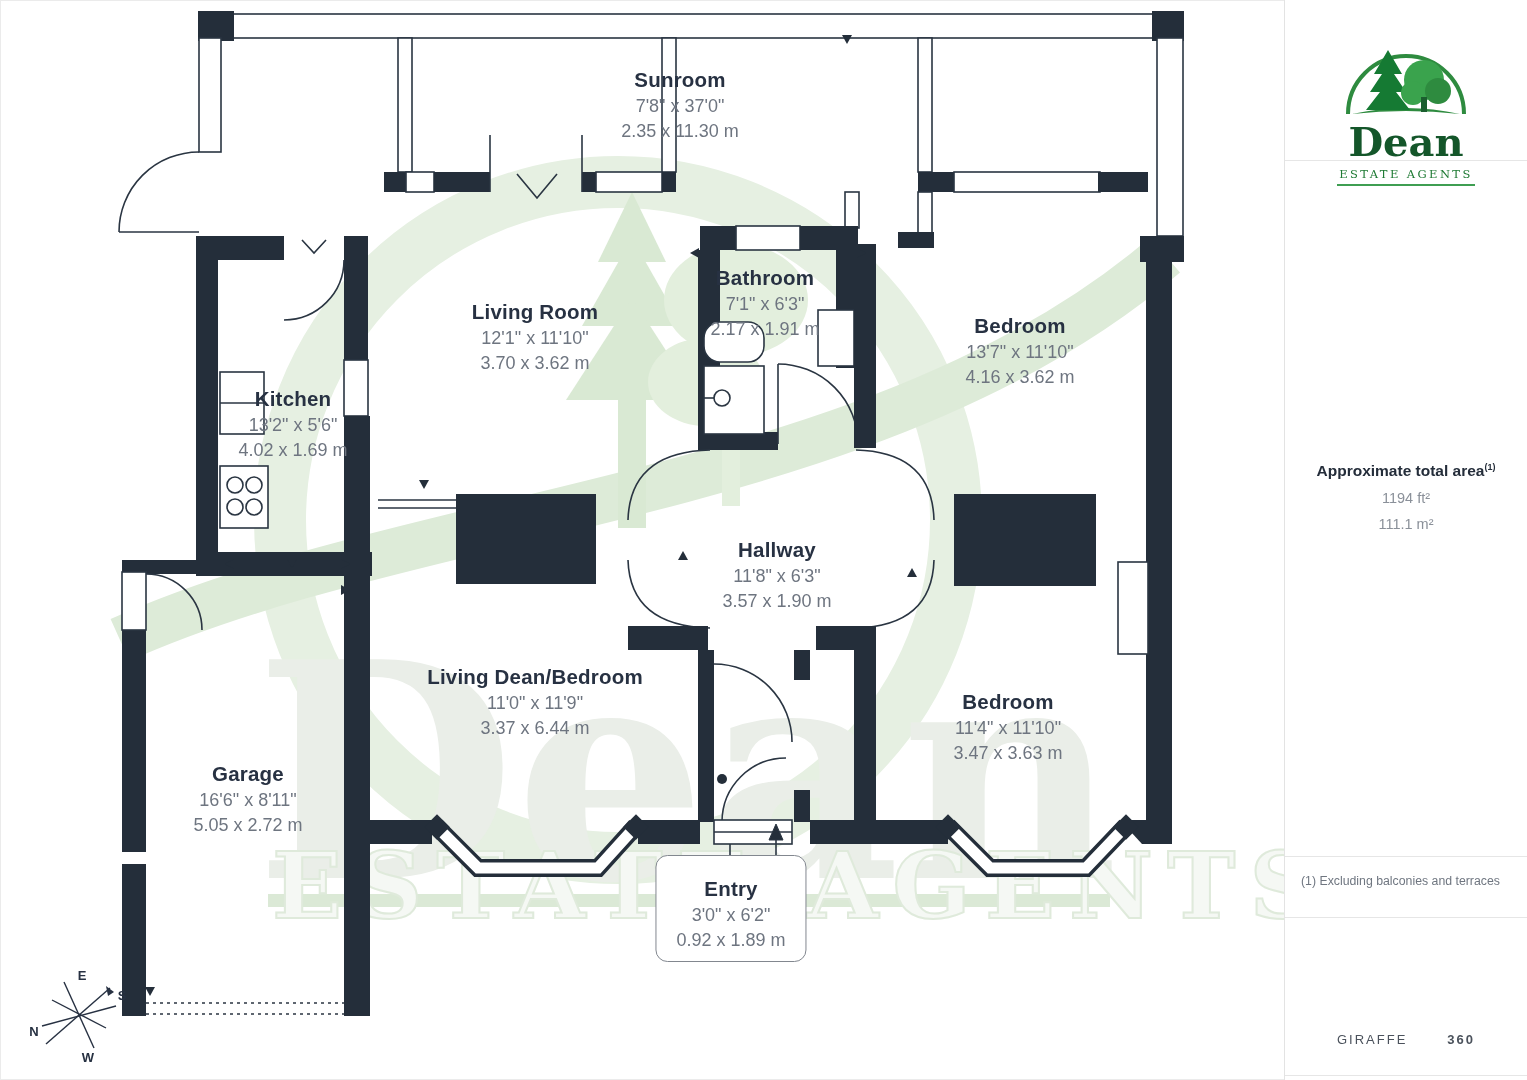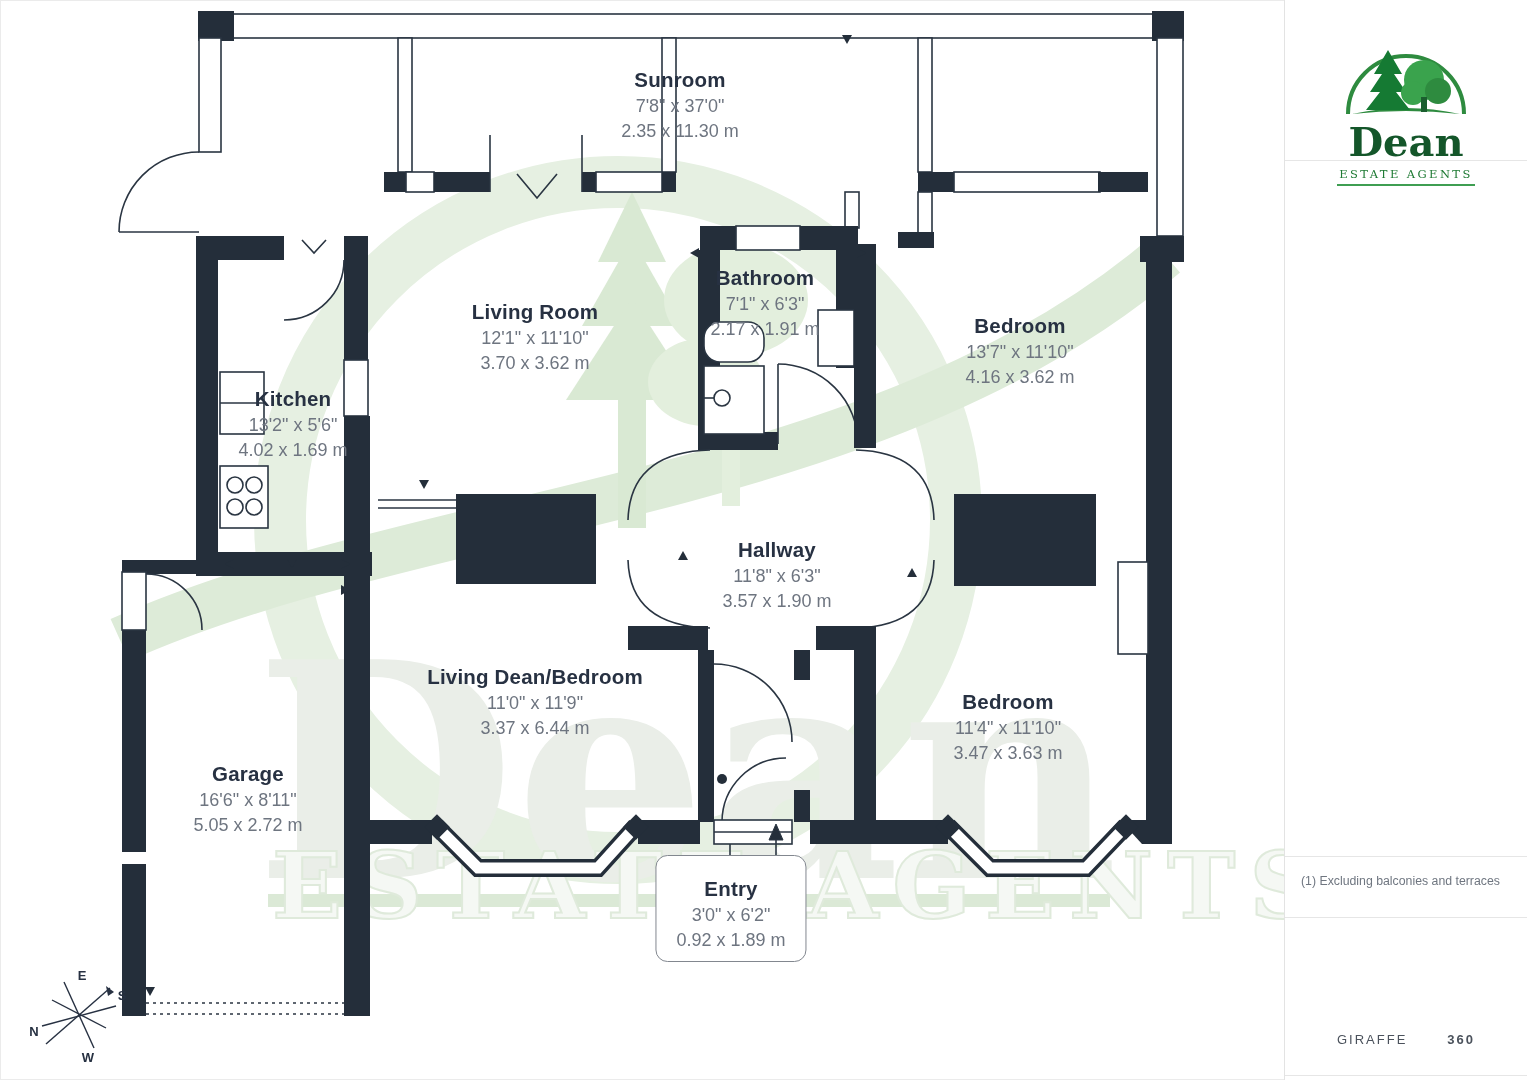--- a/index.html
+++ b/index.html
@@ -285,20 +285,25 @@
         <circle cx="112" cy="57" r="13" fill="#2e8b3f"></circle>
         <circle cx="87" cy="59" r="12" fill="#3aa34d"></circle>
         <rect x="95" y="63" width="6" height="15" fill="#1b5e2f"></rect>
       </svg>
       <div class="logo-brand">Dean</div>
       <div class="logo-tagline">ESTATE AGENTS</div>
     </div>
 
     <div class="hr" style="top:160px;"></div>
 
+    <div class="area-block">
+      <div class="area-title"><span>Approximate total area</span><sup>(1)</sup></div>
+      <div class="area-val">1194 ft²</div>
+      <div class="area-val">111.1 m²</div>
+    </div>
 
     <div class="hr" style="top:856px;"></div>
     <div class="footnote">(1) Excluding balconies and terraces</div>
     <div class="hr" style="top:917px;"></div>
     <div class="credit"><span>GIRAFFE</span><b>360</b></div>
     <div class="hr" style="top:1075px;"></div>
   </aside>
 </div>
 
 </body></html>

